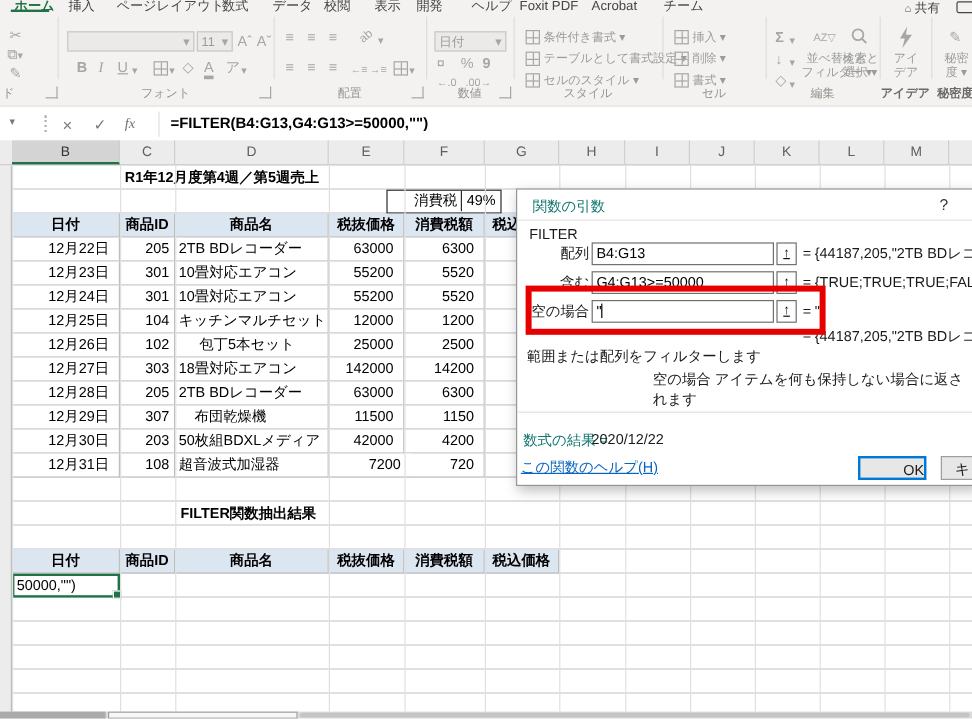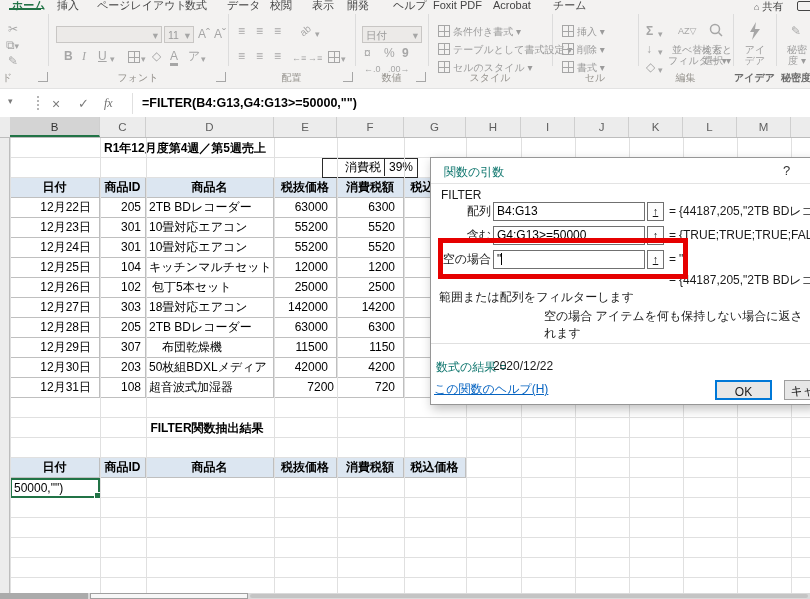--- a/index.html
+++ b/index.html
@@ -64,21 +64,21 @@
   .caret{display:inline-block;width:1px;height:12px;background:#000;vertical-align:-2px;}
   #red-box{position:absolute;left:438px;top:238px;width:250px;height:41px;border:5px solid #e60000;box-sizing:border-box;z-index:50;pointer-events:none;}
   #dlg-overall-eq{position:absolute;left:238px;top:114px;font-size:12px;color:#1a1a1a;}
   #dlg-overall{position:absolute;left:248px;top:114px;font-size:12px;color:#1a1a1a;white-space:nowrap;}
   #dlg-desc1{position:absolute;left:8px;top:131px;font-size:12px;color:#1a1a1a;text-align:center;}
   #dlg-desc2{position:absolute;left:113px;top:150px;font-size:12px;color:#1a1a1a;}
   #dlg-hr{position:absolute;left:0;top:185px;width:100%;height:1px;background:#e0e0e0;}
   #dlg-result{position:absolute;left:5px;top:201px;font-size:12px;color:#0f766e;}
   #dlg-result-val{position:absolute;left:62px;top:201px;font-size:12px;color:#1a1a1a;}
   #dlg-link{position:absolute;left:3px;top:223px;font-size:12px;color:#0563c1;text-decoration:underline;cursor:pointer;}
-  .dlg-btn{position:absolute;top:222px;height:20px;font-size:12px;line-height:20px;text-align:center;background:#e7e7e7;color:#1a1a1a;box-sizing:border-box;}
+  .dlg-btn{position:absolute;top:222px;height:20px;font-size:12px;line-height:20px;text-align:right;background:#e7e7e7;color:#1a1a1a;box-sizing:border-box;}
   #btn-ok{left:284px;width:57px;border:2px solid #0078d7;}
   #btn-cancel{left:353px;width:62px;border:1px solid #9e9e9e;}
   
   #bottombar{position:absolute;left:0;top:593px;width:810px;height:6px;background:#dadada;}
   #bb-left{position:absolute;left:0;top:0;width:88px;height:6px;background:#ababab;}
   #bb-tab{position:absolute;left:90px;top:0;width:158px;height:6px;background:#f7f7f7;border:1px solid #a0a0a0;box-sizing:border-box;}
   #bb-thumb{position:absolute;left:250px;top:1px;width:558px;height:4px;background:#c4c4c4;border-radius:2px;}
   .svgic{position:absolute;}
 </style>
 </head>
@@ -231,21 +231,21 @@
       <div class="colhead" style="left: 629px; width: 54px;">K</div>
       <div class="colhead" style="left: 683px; width: 54px;">L</div>
       <div class="colhead" style="left: 737px; width: 54px;">M</div>
     </div>
 
   <div id="grid">
     <div id="rowsliver"></div>
     <div class="sheet-title" style="left:10px;top:0;width:350px">R1年12月度第4週／第5週売上</div>
     <div id="taxbox">
       <span class="t1">消費税</span>
-      <span class="t2">39%</span>
+      <span class="t2">49%</span>
     </div>
     <div id="tablewrap">
         <div class="cell thead" style="left: 10px; top: 40px; width: 90px;">日付</div>
         <div class="cell thead" style="left: 100px; top: 40px; width: 46px;">商品ID</div>
         <div class="cell thead" style="left: 146px; top: 40px; width: 128px;">商品名</div>
         <div class="cell thead" style="left: 274px; top: 40px; width: 63px;">税抜価格</div>
         <div class="cell thead" style="left: 337px; top: 40px; width: 67px;">消費税額</div>
         <div class="cell thead" style="left: 404px; top: 40px; width: 62px;">税込価格</div>
         <div class="cell" style="left: 10px; top: 60px; width: 90px; text-align: right; padding-right: 8px;">12月22日</div>
         <div class="cell" style="left: 100px; top: 60px; width: 46px; text-align: right; padding-right: 4px;">205</div>
@@ -266,21 +266,21 @@
         <div class="cell" style="left: 337px; top: 100px; width: 67px; text-align: right; padding-right: 8px;">5520</div>
         <div class="cell" style="left: 404px; top: 100px; width: 62px; text-align: right; padding-right: 8px;"></div>
         <div class="cell" style="left: 10px; top: 120px; width: 90px; text-align: right; padding-right: 8px;">12月25日</div>
         <div class="cell" style="left: 100px; top: 120px; width: 46px; text-align: right; padding-right: 4px;">104</div>
         <div class="cell" style="left: 146px; top: 120px; width: 128px; text-align: left; padding-left: 3px;">キッチンマルチセット</div>
         <div class="cell" style="left: 274px; top: 120px; width: 63px; text-align: right; padding-right: 8px;">12000</div>
         <div class="cell" style="left: 337px; top: 120px; width: 67px; text-align: right; padding-right: 8px;">1200</div>
         <div class="cell" style="left: 404px; top: 120px; width: 62px; text-align: right; padding-right: 8px;"></div>
         <div class="cell" style="left: 10px; top: 140px; width: 90px; text-align: right; padding-right: 8px;">12月26日</div>
         <div class="cell" style="left: 100px; top: 140px; width: 46px; text-align: right; padding-right: 4px;">102</div>
-        <div class="cell" style="left: 146px; top: 140px; width: 128px; text-align: left; padding-left: 6px;">包丁5本セット</div>
+        <div class="cell" style="left: 146px; top: 140px; width: 128px; text-align: left; padding-left: 20px;">包丁5本セット</div>
         <div class="cell" style="left: 274px; top: 140px; width: 63px; text-align: right; padding-right: 8px;">25000</div>
         <div class="cell" style="left: 337px; top: 140px; width: 67px; text-align: right; padding-right: 8px;">2500</div>
         <div class="cell" style="left: 404px; top: 140px; width: 62px; text-align: right; padding-right: 8px;"></div>
         <div class="cell" style="left: 10px; top: 160px; width: 90px; text-align: right; padding-right: 8px;">12月27日</div>
         <div class="cell" style="left: 100px; top: 160px; width: 46px; text-align: right; padding-right: 4px;">303</div>
         <div class="cell" style="left: 146px; top: 160px; width: 128px; text-align: left; padding-left: 3px;">18畳対応エアコン</div>
         <div class="cell" style="left: 274px; top: 160px; width: 63px; text-align: right; padding-right: 8px;">142000</div>
         <div class="cell" style="left: 337px; top: 160px; width: 67px; text-align: right; padding-right: 8px;">14200</div>
         <div class="cell" style="left: 404px; top: 160px; width: 62px; text-align: right; padding-right: 8px;"></div>
         <div class="cell" style="left: 10px; top: 180px; width: 90px; text-align: right; padding-right: 8px;">12月28日</div>

